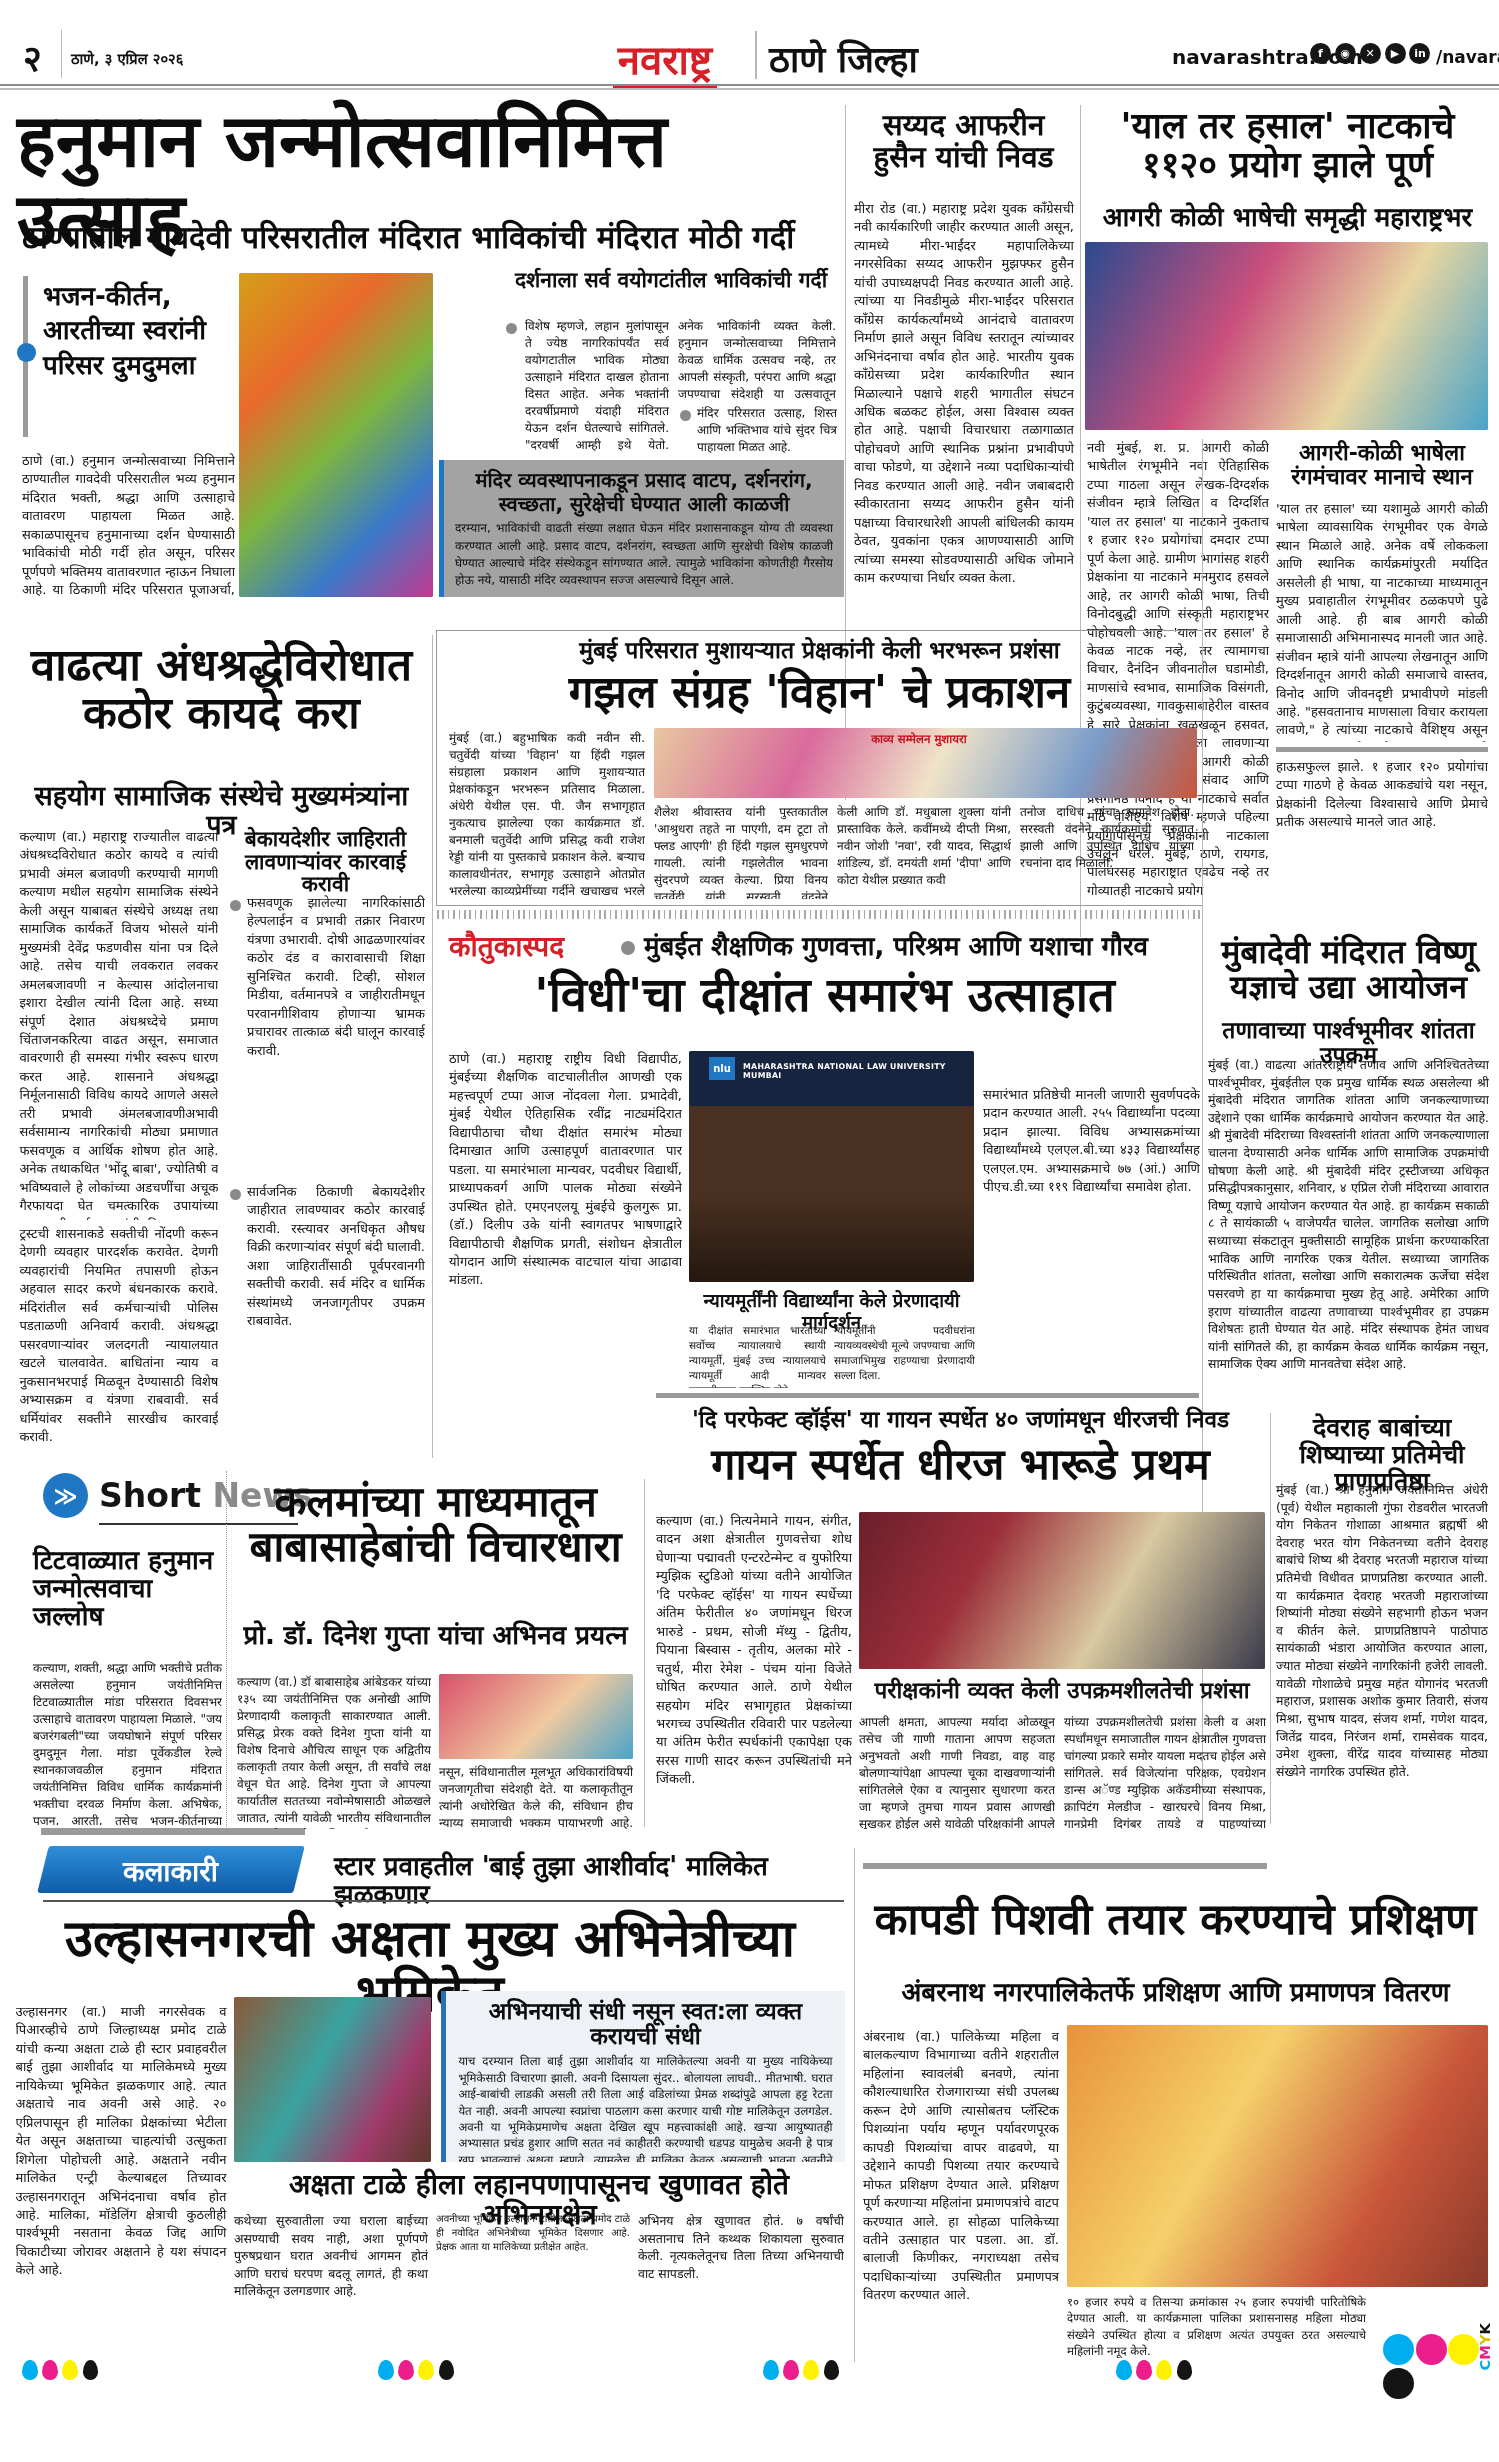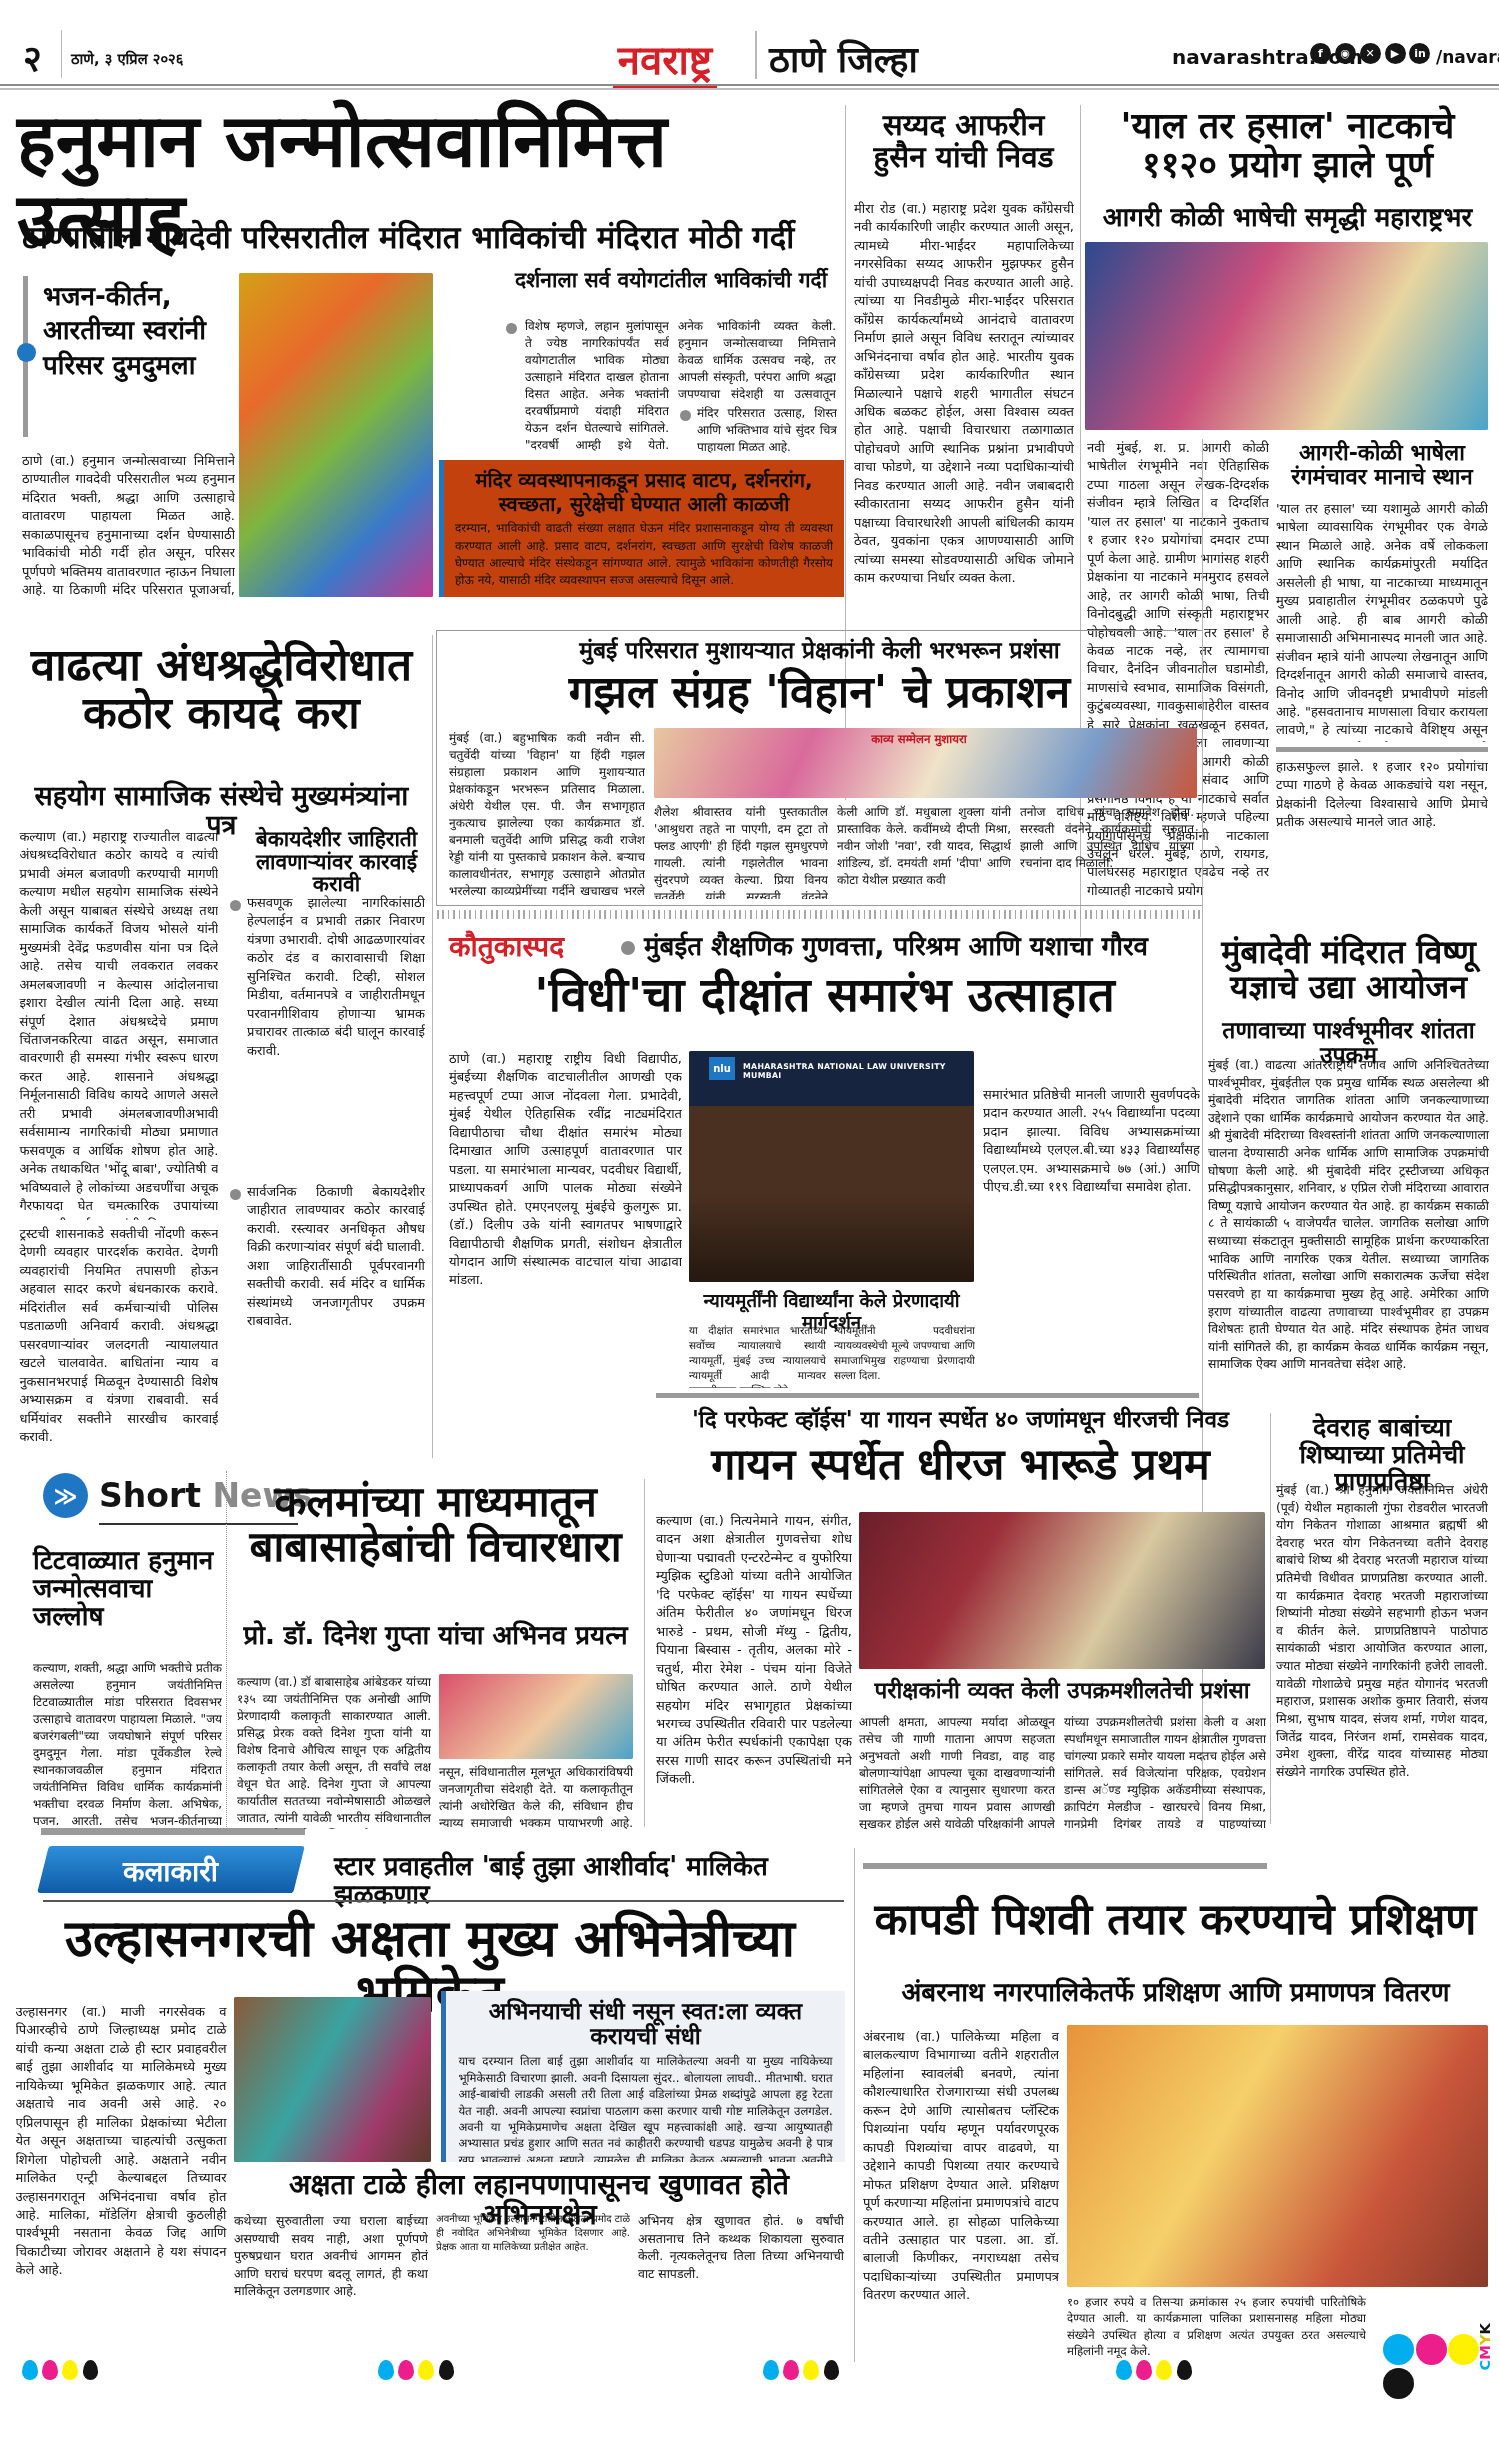--- a/index.html
+++ b/index.html
@@ -7,21 +7,21 @@
          font-family:"DejaVu Sans","Liberation Sans",sans-serif;color:#111;overflow:hidden;}
   .abs{position:absolute;box-sizing:border-box;}
   .hl{font-weight:800;color:#0c0c0c;line-height:1.08;}
   .center{text-align:center;}
   .bt{font-size:13px;line-height:1.42;text-align:justify;overflow:hidden;}
   .vrule{width:0.8px;background:#b8b8b8;}
   .vdash{width:0;border-left:1.6px dotted #9a9a9a;}
   .grayend{background:#9a9a9a;}
   .dotband{background:repeating-linear-gradient(90deg,#a8a8a8 0 1.6px,transparent 1.6px 5.4px);}
   .photo{background-size:cover;border-radius:1.6px;overflow:hidden;}
-  .creambox{background:#c2410c;border-left:5.4px solid #1f77c4;padding:7.8px 11px;}
+  .creambox{background:#a3a3a3;border-left:5.4px solid #1f77c4;padding:7.8px 11px;}
   .quotebox{background:#eef1f5;border-left:5.4px solid #2b6fb5;padding:7.8px 12.4px;}
   .gzlbox{border:0.8px solid #9a9a9a;}
   .dot{border-radius:50%;display:inline-block;}
   .badge{background:linear-gradient(180deg,#2e8fd8,#0f5ca8);transform:skewX(-14deg);
          display:flex;align-items:center;justify-content:center;border-radius:3.1px;}
   .badge>span{transform:skewX(14deg);color:#fff;font-weight:800;}
   .soc{width:21px;height:21px;border-radius:50%;background:#161616;color:#fff;display:inline-flex;
        align-items:center;justify-content:center;font-size:11px;font-weight:700;margin-left:3.9px;}
   .cap{font-weight:800;text-align:center;line-height:1.2;}
   .cmyk-drop{width:15.5px;height:20px;border-radius:50% 50% 50% 50%/60% 60% 40% 40%;display:inline-block;margin-right:4.7px;}
@@ -84,21 +84,21 @@
   <div class="abs hl center" style="left:1276px;top:441px;width:212px;font-size:22px;">आगरी-कोळी भाषेला रंगमंचावर मानाचे स्थान</div>
   <div class="abs bt" style="left:1276px;top:500px;width:212px;height:242px;font-size:13px;">'याल तर हसाल' च्या यशामुळे आगरी कोळी भाषेला व्यावसायिक रंगभूमीवर एक वेगळे स्थान मिळाले आहे. अनेक वर्षे लोककला आणि स्थानिक कार्यक्रमांपुरती मर्यादित असलेली ही भाषा, या नाटकाच्या माध्यमातून मुख्य प्रवाहातील रंगभूमीवर ठळकपणे पुढे आली आहे. ही बाब आगरी कोळी समाजासाठी अभिमानास्पद मानली जात आहे. संजीवन म्हात्रे यांनी आपल्या लेखनातून आणि दिग्दर्शनातून आगरी कोळी समाजाचे वास्तव, विनोद आणि जीवनदृष्टी प्रभावीपणे मांडली आहे. "हसवतानाच माणसाला विचार करायला लावणे," हे त्यांच्या नाटकाचे वैशिष्ट्य असून 'याल तर हसाल' हे त्याचे उत्तम उदाहरण ठरले आहे. नुकत्याच सुरु असलेल्या उलवे सी फूड फेस्टिवलमध्ये त्यांनी आपल्या नाटकाचा १ हजार १२०वा प्रयोग सादर केला.</div>
   <div class="abs grayend" style="left:1276px;top:747px;width:212px;height:4.7px;"></div>
   <div class="abs bt" style="left:1276px;top:758px;width:212px;height:71px;font-size:13px;">हाऊसफुल्ल झाले. १ हजार १२० प्रयोगांचा टप्पा गाठणे हे केवळ आकड्यांचे यश नसून, प्रेक्षकांनी दिलेल्या विश्वासाचे आणि प्रेमाचे प्रतीक असल्याचे मानले जात आहे.</div>
 
   <div class="abs vrule" style="left:432px;top:635px;height:823px;"></div>
   <div class="abs hl center" style="left:19.4px;top:641px;width:404px;font-size:44px;">वाढत्या अंधश्रद्धेविरोधात कठोर कायदे करा</div>
   <div class="abs hl center" style="left:19.4px;top:781px;width:404px;font-size:27px;font-weight:700;">सहयोग सामाजिक संस्थेचे मुख्यमंत्र्यांना पत्र</div>
   <div class="abs bt" style="left:19.4px;top:828px;width:199px;height:392px;font-size:13px;">कल्याण (वा.) महाराष्ट्र राज्यातील वाढत्या अंधश्रध्दविरोधात कठोर कायदे व त्यांची प्रभावी अंमल बजावणी करण्याची मागणी कल्याण मधील सहयोग सामाजिक संस्थेने केली असून याबाबत संस्थेचे अध्यक्ष तथा सामाजिक कार्यकर्ते विजय भोसले यांनी मुख्यमंत्री देवेंद्र फडणवीस यांना पत्र दिले आहे. तसेच याची लवकरात लवकर अमलबजावणी न केल्यास आंदोलनाचा इशारा देखील त्यांनी दिला आहे. सध्या संपूर्ण देशात अंधश्रध्देचे प्रमाण चिंताजनकरित्या वाढत असून, समाजात वावरणारी ही समस्या गंभीर स्वरूप धारण करत आहे. शासनाने अंधश्रद्धा निर्मूलनासाठी विविध कायदे आणले असले तरी प्रभावी अंमलबजावणीअभावी सर्वसामान्य नागरिकांची मोठ्या प्रमाणात फसवणूक व आर्थिक शोषण होत आहे. अनेक तथाकथित 'भोंदू बाबा', ज्योतिषी व भविष्यवाले हे लोकांच्या अडचणींचा अचूक गैरफायदा घेत चमत्कारिक उपायांच्या नावाखाली सर्वसामान्यांची दिशाभूल करत आहेत.</div>
   <div class="abs bt" style="left:19.4px;top:1225px;width:199px;height:227px;font-size:13px;">ट्रस्टची शासनाकडे सक्तीची नोंदणी करून देणगी व्यवहार पारदर्शक करावेत. देणगी व्यवहारांची नियमित तपासणी होऊन अहवाल सादर करणे बंधनकारक करावे. मंदिरांतील सर्व कर्मचाऱ्यांची पोलिस पडताळणी अनिवार्य करावी. अंधश्रद्धा पसरवणाऱ्यांवर जलदगती न्यायालयात खटले चालवावेत. बाधितांना न्याय व नुकसानभरपाई मिळवून देण्यासाठी विशेष अभ्यासक्रम व यंत्रणा राबवावी. सर्व धर्मियांवर सक्तीने सारखीच कारवाई करावी.</div>
-  <div class="abs hl center" style="left:238px;top:828px;width:197px;font-size:21px;">बेकायदेशीर जाहिराती लावणाऱ्यांवर कारवाई करावी</div>
+  <div class="abs hl center" style="left:227px;top:828px;width:197px;font-size:21px;">बेकायदेशीर जाहिराती लावणाऱ्यांवर कारवाई करावी</div>
   <span class="abs dot" style="left:230px;top:900px;width:11px;height:11px;background:#8a8a8a;"></span>
   <div class="abs bt" style="left:247px;top:894px;width:178px;height:279px;font-size:13px;">फसवणूक झालेल्या नागरिकांसाठी हेल्पलाईन व प्रभावी तक्रार निवारण यंत्रणा उभारावी. दोषी आढळणारयांवर कठोर दंड व कारावासाची शिक्षा सुनिश्चित करावी. टिव्ही, सोशल मिडीया, वर्तमानपत्रे व जाहीरातीमधून परवानगीशिवाय होणाऱ्या भ्रामक प्रचारावर तात्काळ बंदी घालून कारवाई करावी.</div>
   <span class="abs dot" style="left:230px;top:1189px;width:11px;height:11px;background:#8a8a8a;"></span>
   <div class="abs bt" style="left:247px;top:1183px;width:178px;height:269px;font-size:13px;">सार्वजनिक ठिकाणी बेकायदेशीर जाहीरात लावण्यावर कठोर कारवाई करावी. रस्त्यावर अनधिकृत औषध विक्री करणाऱ्यांवर संपूर्ण बंदी घालावी. अशा जाहिरातींसाठी पूर्वपरवानगी सक्तीची करावी. सर्व मंदिर व धार्मिक संस्थांमध्ये जनजागृतीपर उपक्रम राबवावेत.</div>
 
   <div class="abs gzlbox" style="left:436px;top:630px;width:767px;height:276px;"></div>
   <div class="abs hl center" style="left:450px;top:638px;width:739px;font-size:23px;font-weight:700;">मुंबई परिसरात मुशायऱ्यात प्रेक्षकांनी केली भरभरून प्रशंसा</div>
   <div class="abs hl center" style="left:450px;top:668px;width:739px;font-size:44px;">गझल संग्रह 'विहान' चे प्रकाशन</div>
   <div class="abs bt" style="left:449px;top:730px;width:196px;height:169px;font-size:12px;">मुंबई (वा.) बहुभाषिक कवी नवीन सी. चतुर्वेदी यांच्या 'विहान' या हिंदी गझल संग्रहाला प्रकाशन आणि मुशायऱ्यात प्रेक्षकांकडून भरभरून प्रतिसाद मिळाला. अंधेरी येथील एस. पी. जैन सभागृहात नुकत्याच झालेल्या एका कार्यक्रमात डॉ. बनमाली चतुर्वेदी आणि प्रसिद्ध कवी राजेश रेड्डी यांनी या पुस्तकाचे प्रकाशन केले. बऱ्याच कालावधीनंतर, सभागृह उत्साहाने ओतप्रोत भरलेल्या काव्यप्रेमींच्या गर्दीने खचाखच भरले होते. गायक डॉ.</div>
   <div class="abs photo" style="left:654px;top:728px;width:543px;height:70px;background:linear-gradient(115deg,#e8c7a0,#d96a9c 28%,#f0e3c8 52%,#7a9cc9 78%,#c9563a);">

